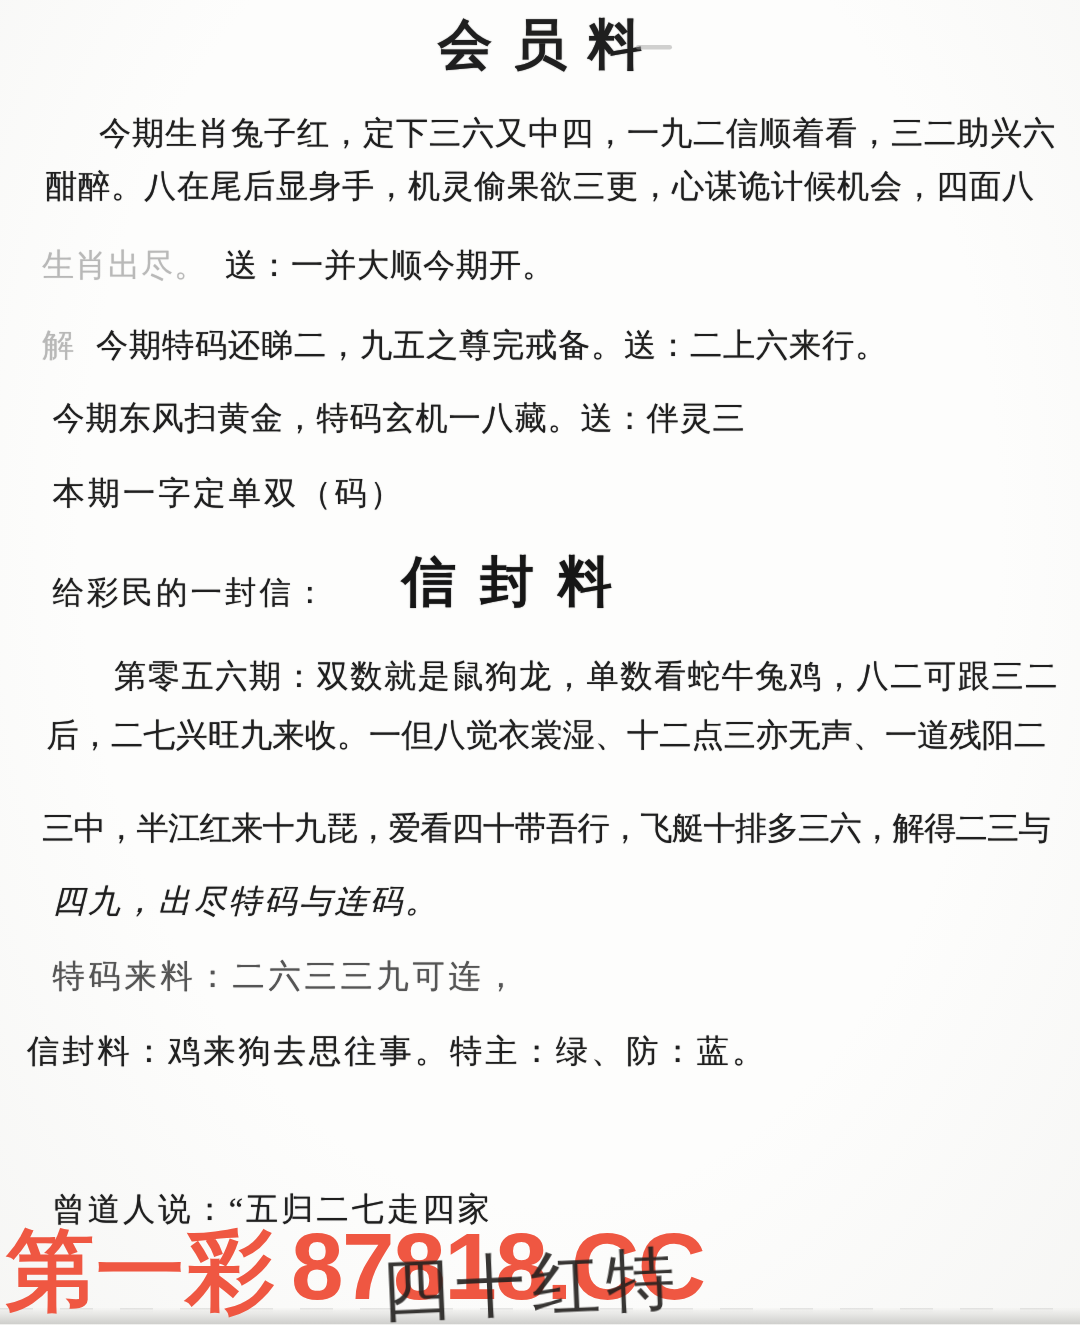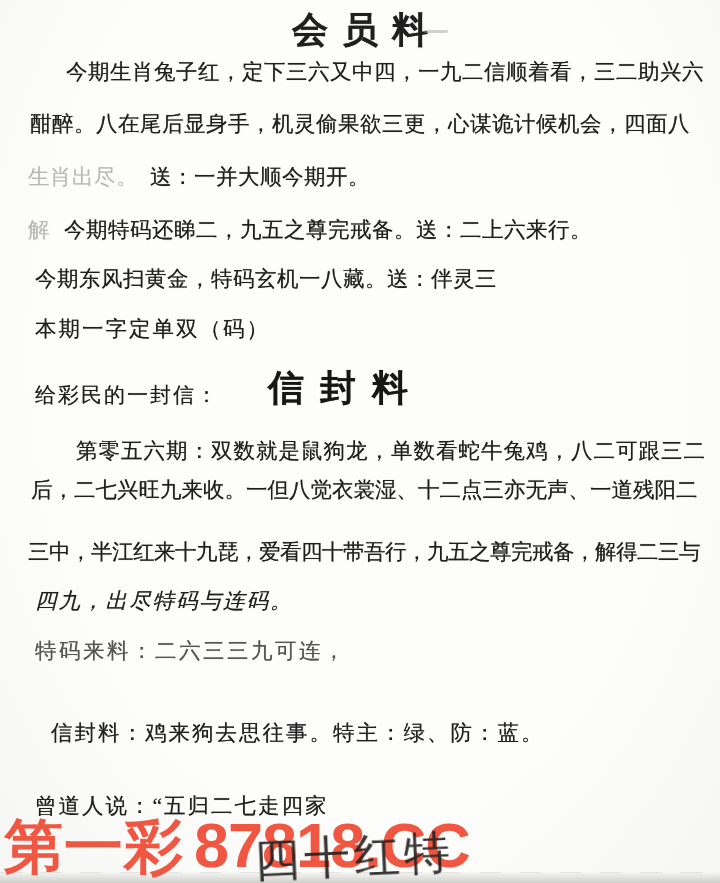--- a/index.html
+++ b/index.html
@@ -89,37 +89,37 @@
   }
 </style>
 </head>
 <body>
 
 <div class="page">
 
   <div class="txt title">会员料</div>
   <div class="title-dash"></div>
 
-  <div class="txt" style="left:66px;top:57px;">今期生肖兔子红，定下三六又中四，一九二信顺着看，三二助兴六</div>
+  <div class="txt" style="left:66px;top:74px;">今期生肖兔子红，定下三六又中四，一九二信顺着看，三二助兴六</div>
   <div class="txt" style="left:30px;top:109px;">酣醉。八在尾后显身手，机灵偷果欲三更，心谋诡计候机会，四面八</div>
   <div class="txt" style="left:28px;top:162px;"><span class="faded">生肖出尽。</span><span class="gap12">送：一并大顺今期开。</span></div>
   <div class="txt" style="left:28px;top:215px;"><span class="faded">解</span><span class="gap14">今期特码还睇二，九五之尊完戒备。送：二上六来行。</span></div>
   <div class="txt" style="left:35px;top:264px;">今期东风扫黄金，特码玄机一八藏。送：伴灵三</div>
   <div class="txt" style="left:35px;top:314px;letter-spacing:2px;">本期一字定单双（码）</div>
 
   <div class="txt" style="left:35px;top:381px;font-size:21px;letter-spacing:2px;">给彩民的一封信：</div>
   <div class="section-heading">信封料</div>
 
   <div class="txt" style="left:76px;top:436px;letter-spacing:1px;">第零五六期：双数就是鼠狗龙，单数看蛇牛兔鸡，八二可跟三二</div>
   <div class="txt" style="left:31px;top:475px;letter-spacing:0;">后，二七兴旺九来收。一但八觉衣裳湿、十二点三亦无声、一道残阳二</div>
-  <div class="txt" style="left:28px;top:537px;letter-spacing:-0.5px;">三中，半江红来十九琵，爱看四十带吾行，九五之尊完戒备，解得二三与</div>
+  <div class="txt" style="left:28px;top:537px;letter-spacing:-0.5px;">三中，半江红来十九琵，爱看四十带吾行，飞艇十排多三六，解得二三与</div>
   <div class="txt" style="left:35px;top:586px;letter-spacing:2px;font-style:italic;">四九，出尽特码与连码。</div>
 
   <div class="txt lighter" style="left:35px;top:636px;letter-spacing:2.5px;">特码来料：二六三三九可连，</div>
-  <div class="txt" style="left:51px;top:686px;letter-spacing:2px;margin-top:32px;">信封料：鸡来狗去思往事。特主：绿、防：蓝。</div>
+  <div class="txt" style="left:18px;top:686px;letter-spacing:2px;">信封料：鸡来狗去思往事。特主：绿、防：蓝。</div>
   <div class="txt" style="left:35px;top:791px;letter-spacing:2px;">曾道人说：“五归二七走四家</div>
 
   <div class="handwriting">四十红特</div>
 
   <div class="watermark" style="color: rgb(239, 87, 66);">
     <span class="wm-brand">第一彩</span>
     <span class="wm-site">87818.CC</span>
   </div>
 
   <div class="scan-smudge"></div>

